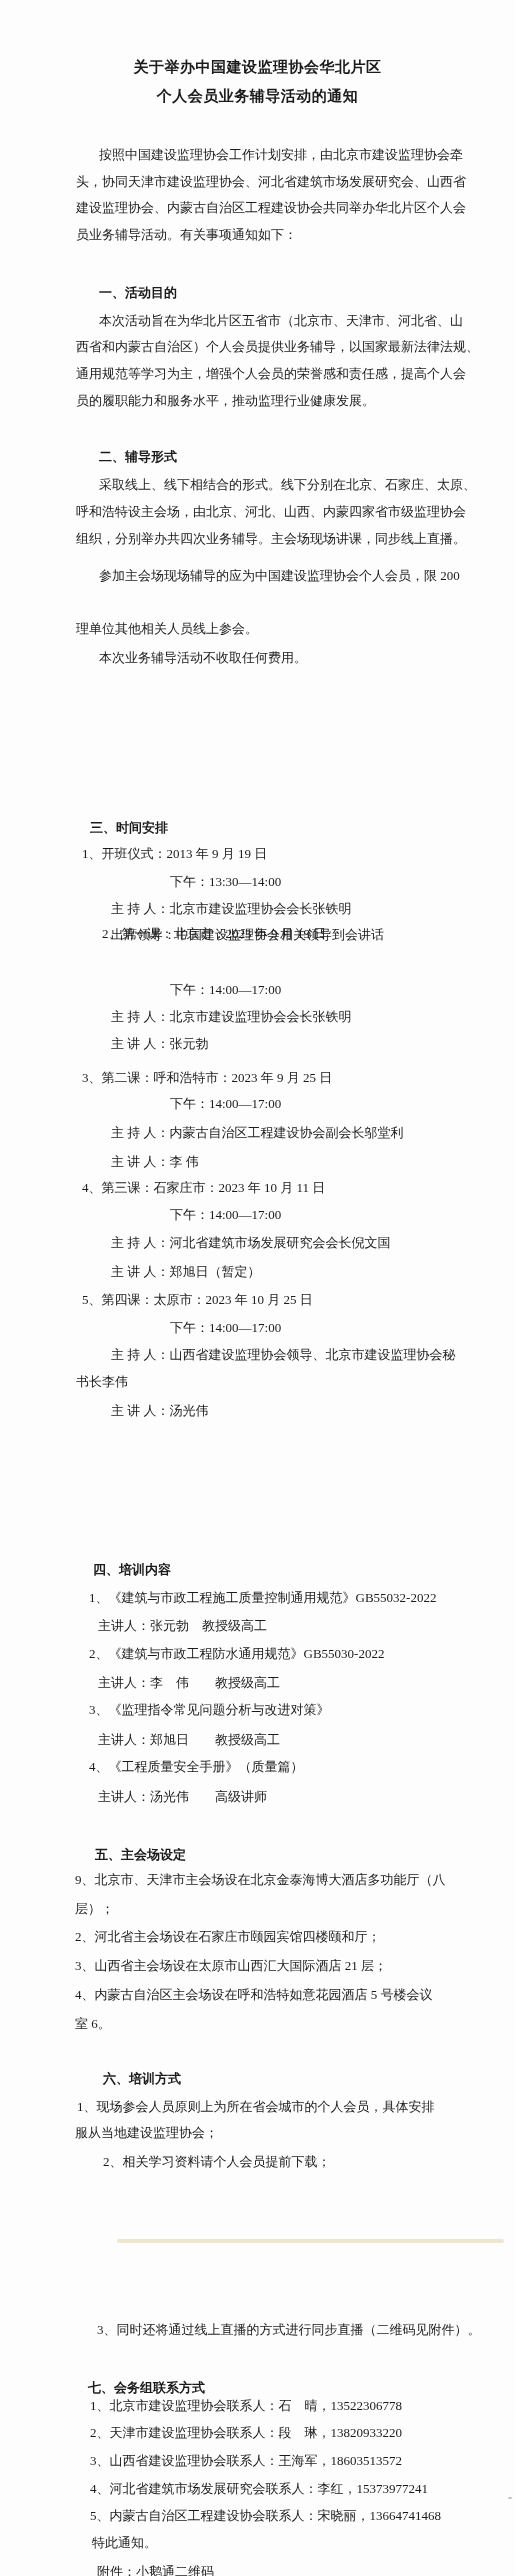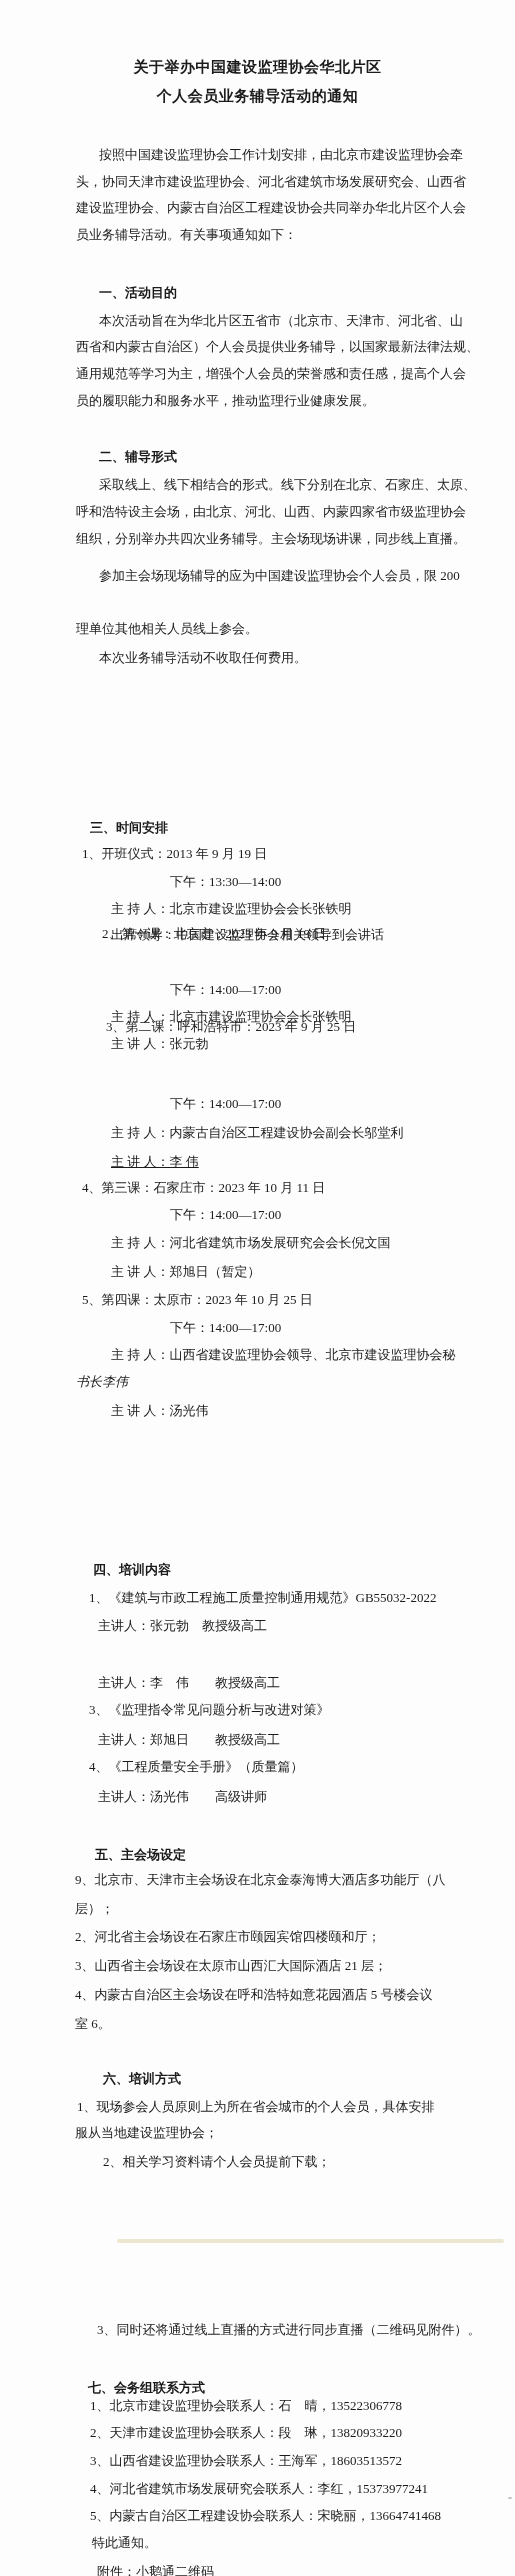--- a/index.html
+++ b/index.html
@@ -41,37 +41,38 @@
 
   <div class="line h" style="left:90px;top:819px;">三、时间安排</div>
   <div class="line" style="left:82px;top:845px;">1、开班仪式：2013 年 9 月 19 日</div>
   <div class="line" style="left:170px;top:873px;">下午：13:30—14:00</div>
   <div class="line" style="left:111px;top:900px;">主 持 人：北京市建设监理协会会长张铁明</div>
   <div class="line" style="left:111px;top:926px;">出席领导：中国建设监理协会相关领导到会讲话</div>
   <div class="line" style="left:82px;top:925px;margin-left:20px;">2、第一课：北京市：2023 年 9 月 19 日</div>
   <div class="line" style="left:170px;top:981px;">下午：14:00—17:00</div>
   <div class="line" style="left:111px;top:1008px;">主 持 人：北京市建设监理协会会长张铁明</div>
   <div class="line" style="left:111px;top:1035px;">主 讲 人：张元勃</div>
-  <div class="line" style="left:82px;top:1018px;margin-left:24px;">3、第二课：呼和浩特市：2023 年 9 月 25 日</div>
+  <div class="line" style="left:82px;top:1069px;">3、第二课：呼和浩特市：2023 年 9 月 25 日</div>
   <div class="line" style="left:170px;top:1095px;">下午：14:00—17:00</div>
   <div class="line" style="left:111px;top:1124px;">主 持 人：内蒙古自治区工程建设协会副会长邬堂利</div>
-  <div class="line" style="left:111px;top:1153px;text-decoration:underline;">主 讲 人：李 伟</div>
+  <div class="line" style="left:111px;top:1153px;">主 讲 人：李 伟</div>
   <div class="line" style="left:82px;top:1179px;">4、第三课：石家庄市：2023 年 10 月 11 日</div>
   <div class="line" style="left:170px;top:1206px;">下午：14:00—17:00</div>
   <div class="line" style="left:111px;top:1234px;">主 持 人：河北省建筑市场发展研究会会长倪文国</div>
   <div class="line" style="left:111px;top:1263px;">主 讲 人：郑旭日（暂定）</div>
   <div class="line" style="left:82px;top:1291px;">5、第四课：太原市：2023 年 10 月 25 日</div>
   <div class="line" style="left:170px;top:1319px;">下午：14:00—17:00</div>
   <div class="line" style="left:111px;top:1346px;">主 持 人：山西省建设监理协会领导、北京市建设监理协会秘</div>
-  <div class="line" style="left:76px;top:1373px;font-style:italic;">书长李伟</div>
+  <div class="line" style="left:76px;top:1373px;">书长李伟</div>
   <div class="line" style="left:111px;top:1402px;">主 讲 人：汤光伟</div>
 
   <div class="line h" style="left:93px;top:1561px;">四、培训内容</div>
   <div class="line" style="left:89px;top:1589px;">1、《建筑与市政工程施工质量控制通用规范》GB55032-2022</div>
   <div class="line" style="left:98px;top:1617px;">主讲人：张元勃　教授级高工</div>
+  <div class="line" style="left:89px;top:1645px;">2、《建筑与市政工程防水通用规范》GB55030-2022</div>
   <div class="line" style="left:98px;top:1674px;">主讲人：李　伟　　教授级高工</div>
   <div class="line" style="left:89px;top:1701px;">3、《监理指令常见问题分析与改进对策》</div>
   <div class="line" style="left:98px;top:1731px;">主讲人：郑旭日　　教授级高工</div>
   <div class="line" style="left:89px;top:1758px;">4、《工程质量安全手册》（质量篇）</div>
   <div class="line" style="left:98px;top:1788px;">主讲人：汤光伟　　高级讲师</div>
 
   <div class="line h" style="left:95px;top:1846px;">五、主会场设定</div>
   <div class="line" style="left:75px;top:1871px;">9、北京市、天津市主会场设在北京金泰海博大酒店多功能厅（八</div>
   <div class="line" style="left:75px;top:1900px;">层）；</div>
   <div class="line" style="left:75px;top:1928px;">2、河北省主会场设在石家庄市颐园宾馆四楼颐和厅；</div>

